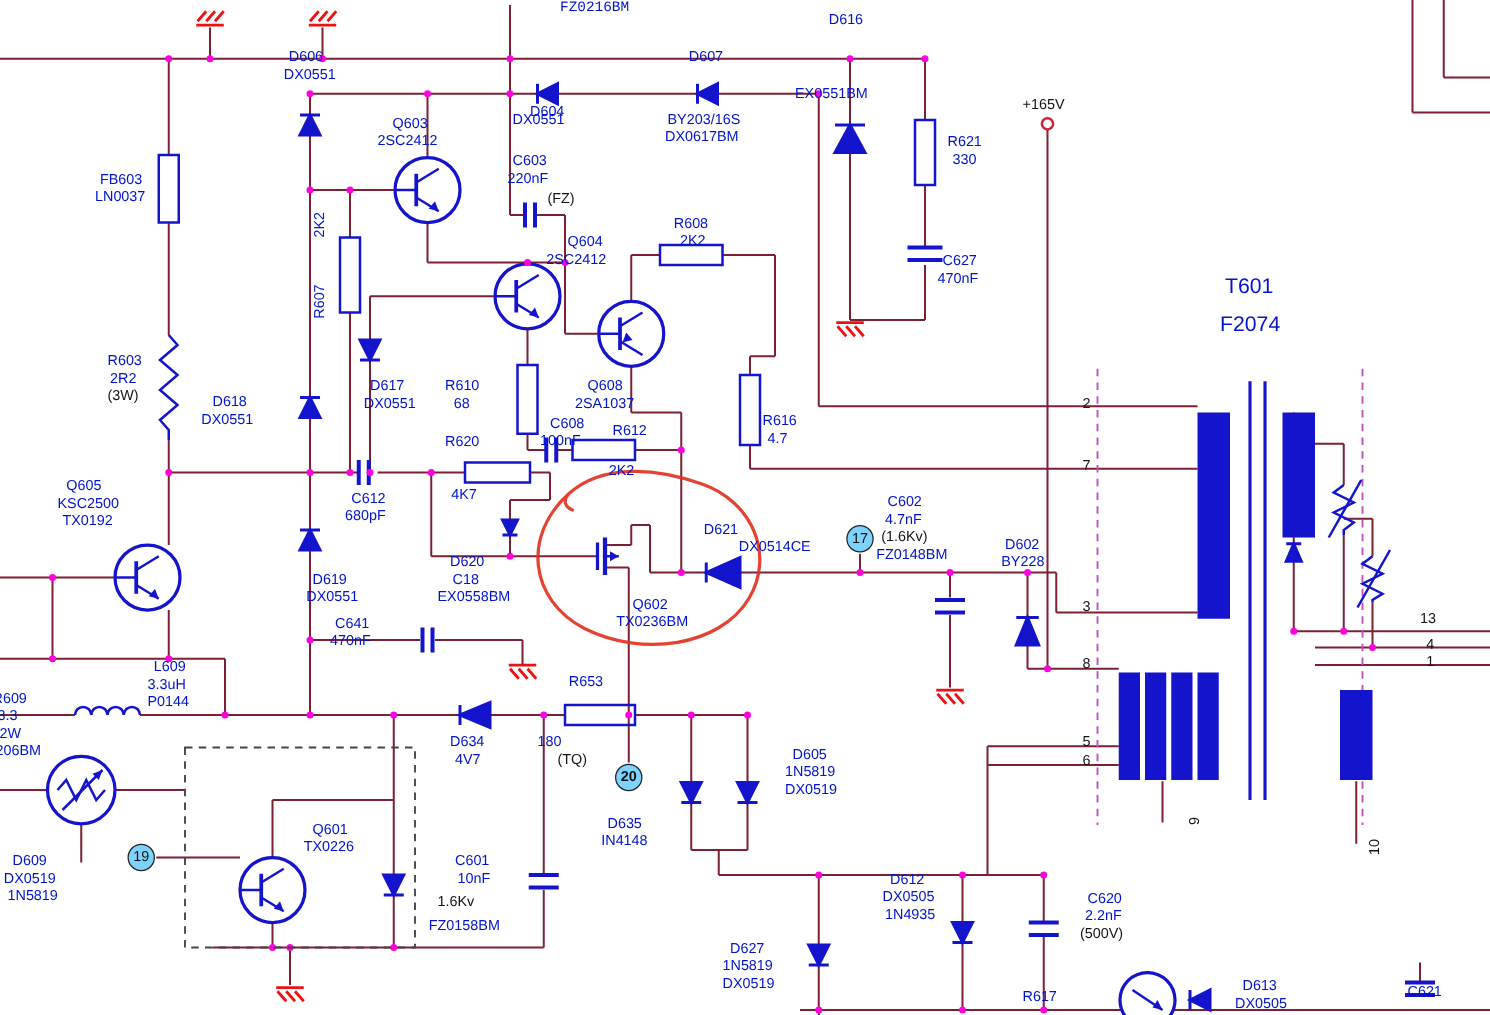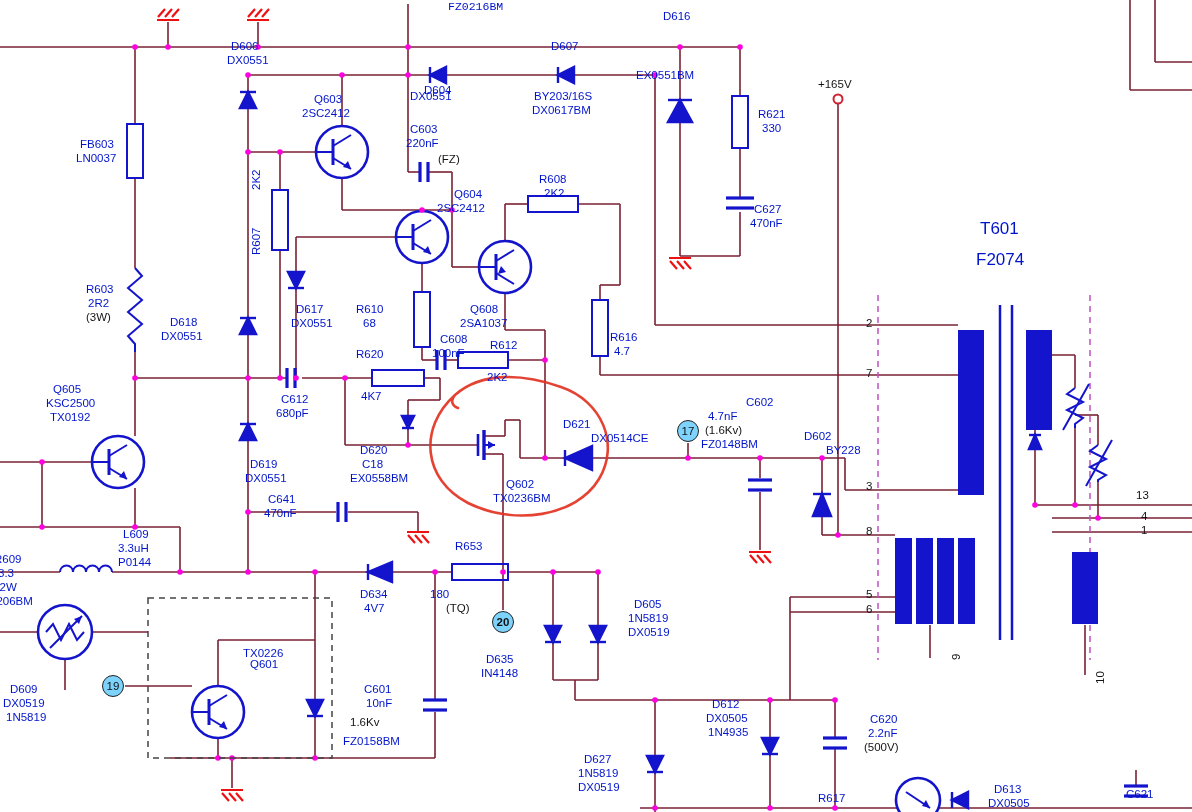--- a/index.html
+++ b/index.html
@@ -523,26 +523,26 @@
       <div class="lbl" style="left: 487px; top: 371px; color: rgb(0, 20, 204);">2K2</div>
       <div class="lbl" style="left: 356px; top: 348px; color: rgb(0, 20, 204);">R620</div>
       <div class="lbl" style="left: 361px; top: 390px; color: rgb(0, 20, 204);">4K7</div>
       <div class="lbl" style="left: 281px; top: 393px; color: rgb(0, 20, 204);">C612</div>
       <div class="lbl" style="left: 276px; top: 407px; color: rgb(0, 20, 204);">680pF</div>
       <div class="lbl" style="left: 53px; top: 383px; color: rgb(0, 20, 204);">Q605</div>
       <div class="lbl" style="left: 46px; top: 397px; color: rgb(0, 20, 204);">KSC2500</div>
       <div class="lbl" style="left: 50px; top: 411px; color: rgb(0, 20, 204);">TX0192</div>
       <div class="lbl" style="left: 563px; top: 418px; color: rgb(0, 20, 204);">D621</div>
       <div class="lbl" style="left: 553px; top: 432px; color: rgb(0, 20, 204); padding-left: 38px;">DX0514CE</div>
-      <div class="lbl" style="left: 710px; top: 396px; color: rgb(0, 20, 204); margin-left: 36px;">C602</div>
+      <div class="lbl" style="left: 710px; top: 396px; color: rgb(0, 20, 204);">C602</div>
       <div class="lbl" style="left: 708px; top: 410px; color: rgb(0, 20, 204);">4.7nF</div>
       <div class="lbl" style="left: 705px; top: 424px; color: rgb(20, 20, 20);">(1.6Kv)</div>
       <div class="lbl" style="left: 701px; top: 438px; color: rgb(0, 20, 204);">FZ0148BM</div>
       <div class="lbl" style="left: 804px; top: 430px; color: rgb(0, 20, 204);">D602</div>
-      <div class="lbl" style="left: 826px; top: 444px; color: rgb(0, 20, 204);">BY228</div>
+      <div class="lbl" style="left: 801px; top: 444px; color: rgb(0, 20, 204);">BY228</div>
       <div class="lbl" style="left: 250px; top: 458px; color: rgb(0, 20, 204);">D619</div>
       <div class="lbl" style="left: 245px; top: 472px; color: rgb(0, 20, 204);">DX0551</div>
       <div class="lbl" style="left: 360px; top: 444px; color: rgb(0, 20, 204);">D620</div>
       <div class="lbl" style="left: 362px; top: 458px; color: rgb(0, 20, 204);">C18</div>
       <div class="lbl" style="left: 350px; top: 472px; color: rgb(0, 20, 204);">EX0558BM</div>
       <div class="lbl" style="left: 506px; top: 478px; color: rgb(0, 20, 204);">Q602</div>
       <div class="lbl" style="left: 493px; top: 492px; color: rgb(0, 20, 204);">TX0236BM</div>
       <div class="lbl" style="left: 268px; top: 493px; color: rgb(0, 20, 204);">C641</div>
       <div class="lbl" style="left: 264px; top: 507px; color: rgb(0, 20, 204);">470nF</div>
       <div class="lbl" style="left: 123px; top: 528px; color: rgb(0, 20, 204);">L609</div>
@@ -556,21 +556,21 @@
       <div class="lbl" style="left: 364px; top: 602px; color: rgb(0, 20, 204);">4V7</div>
       <div class="lbl" style="left: 455px; top: 540px; color: rgb(0, 20, 204);">R653</div>
       <div class="lbl" style="left: 430px; top: 588px; color: rgb(0, 20, 204);">180</div>
       <div class="lbl" style="left: 446px; top: 602px; color: rgb(20, 20, 20);">(TQ)</div>
       <div class="lbl" style="left: 634px; top: 598px; color: rgb(0, 20, 204);">D605</div>
       <div class="lbl" style="left: 628px; top: 612px; color: rgb(0, 20, 204);">1N5819</div>
       <div class="lbl" style="left: 628px; top: 626px; color: rgb(0, 20, 204);">DX0519</div>
       <div class="lbl" style="left: 486px; top: 653px; color: rgb(0, 20, 204);">D635</div>
       <div class="lbl" style="left: 481px; top: 667px; color: rgb(0, 20, 204);">IN4148</div>
       <div class="lbl" style="left: 250px; top: 658px; color: rgb(0, 20, 204);">Q601</div>
-      <div class="lbl" style="left: 243px; top: 647px; color: rgb(0, 20, 204);">TX0226</div>
+      <div class="lbl" style="left: 243px; top: 672px; color: rgb(0, 20, 204);">TX0226</div>
       <div class="lbl" style="left: 364px; top: 683px; color: rgb(0, 20, 204);">C601</div>
       <div class="lbl" style="left: 366px; top: 697px; color: rgb(0, 20, 204);">10nF</div>
       <div class="lbl" style="left: 350px; top: 716px; color: rgb(20, 20, 20);">1.6Kv</div>
       <div class="lbl" style="left: 343px; top: 735px; color: rgb(0, 20, 204);">FZ0158BM</div>
       <div class="lbl" style="left: 10px; top: 683px; color: rgb(0, 20, 204);">D609</div>
       <div class="lbl" style="left: 3px; top: 697px; color: rgb(0, 20, 204);">DX0519</div>
       <div class="lbl" style="left: 6px; top: 711px; color: rgb(0, 20, 204);">1N5819</div>
       <div class="lbl" style="left: 712px; top: 698px; color: rgb(0, 20, 204);">D612</div>
       <div class="lbl" style="left: 706px; top: 712px; color: rgb(0, 20, 204);">DX0505</div>
       <div class="lbl" style="left: 708px; top: 726px; color: rgb(0, 20, 204);">1N4935</div>

